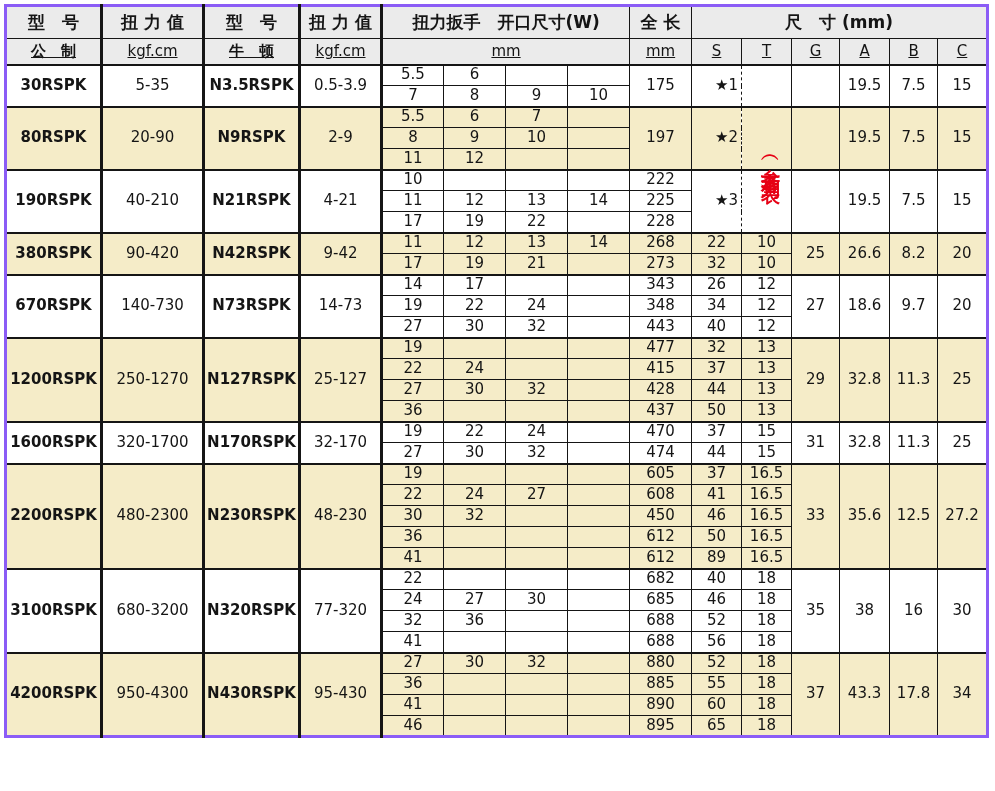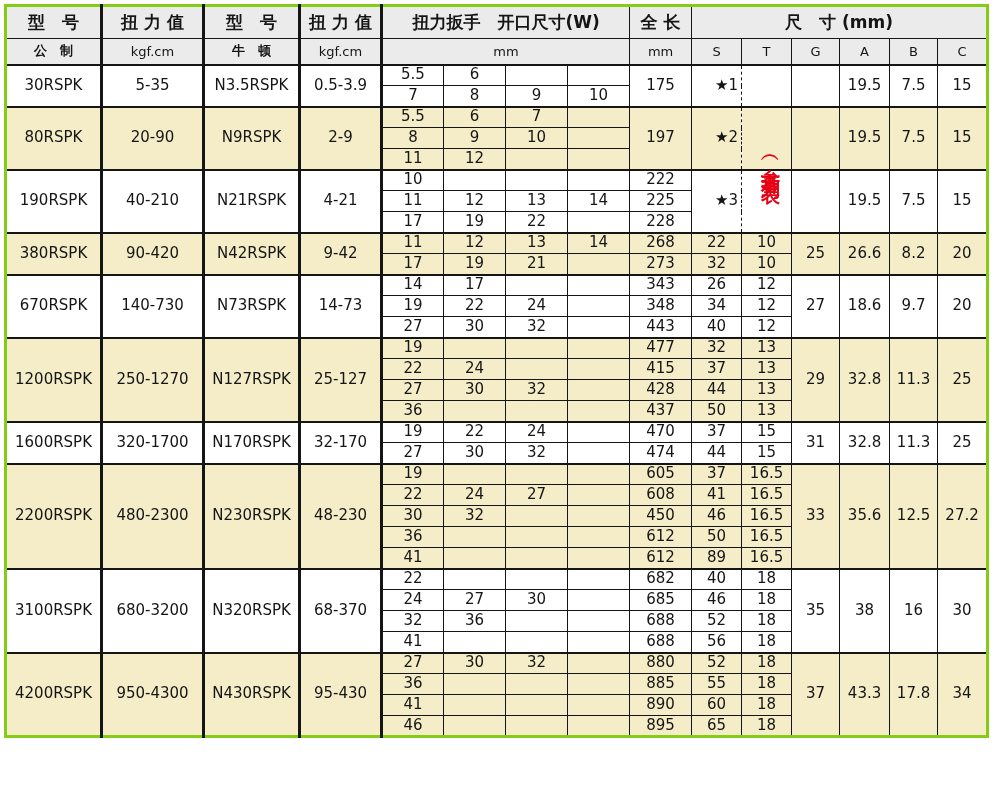--- a/index.html
+++ b/index.html
@@ -5,34 +5,34 @@
   * { box-sizing: border-box; }
   html,body { margin:0; padding:0; background:#ffffff; }
   body {
     width:995px; height:791px; position:relative;
     padding:4px 4px;
     font-family:"DejaVu Sans","Liberation Sans",sans-serif;
     color:#151515;
   }
   table.spec {
     border-collapse:collapse; table-layout:fixed;
-    width:897px; border:3px solid #84cc16;
+    width:897px; border:3px solid #8b5cf6;
   }
   th, td {
     border:1.5px solid #151515;
     overflow:hidden; white-space:nowrap;
     text-align:center; vertical-align:middle;
     padding:0;
   }
   thead th { background:#ebebeb; font-weight:bold; }
   thead tr.h1 th { height:33px; font-size:17px; }
-  thead tr.h2 th { height:26px; font-size:13px; border-bottom:2.5px solid #151515; }
+  thead tr.h2 th { height:26px; font-size:15px; border-bottom:2.5px solid #151515;text-decoration:underline; }
   thead tr.h2 th.reg { font-weight:normal; }
   tbody td { height:21px; font-size:15px; line-height:1.05; }
-  td.model { font-weight:normal; }
+  td.model { font-weight:bold; }
   tr.beige td { background:#f5ecc8; }
   tr.white td { background:#ffffff; }
   tr.gstart td { border-top:2.5px solid #151515; }
   .thickr { border-right:3px solid #151515; }
   td.star { text-align:right; padding-right:3px; }
   td.dashr { border-right:1.5px dashed #151515; }
   td.dashl { border-left:1.5px dashed #151515; }
   .ref-note {
     position:absolute; left:747px; top:78px; width:49px; height:170px;
     display:flex; align-items:center; justify-content:center;
@@ -352,21 +352,21 @@
         <td></td>
         <td></td>
         <td>612</td>
         <td>89</td>
         <td>16.5</td>
       </tr>
       <tr class="white gstart">
         <td rowspan="4" class="model thickr">3100RSPK</td>
         <td rowspan="4" class="thickr">680-3200</td>
         <td rowspan="4" class="model thickr">N320RSPK</td>
-        <td rowspan="4" class="thickr">68-370</td>
+        <td rowspan="4" class="thickr">77-320</td>
         <td>22</td>
         <td></td>
         <td></td>
         <td></td>
         <td>682</td>
         <td>40</td>
         <td>18</td>
         <td rowspan="4">35</td>
         <td rowspan="4">38</td>
         <td rowspan="4">16</td>

